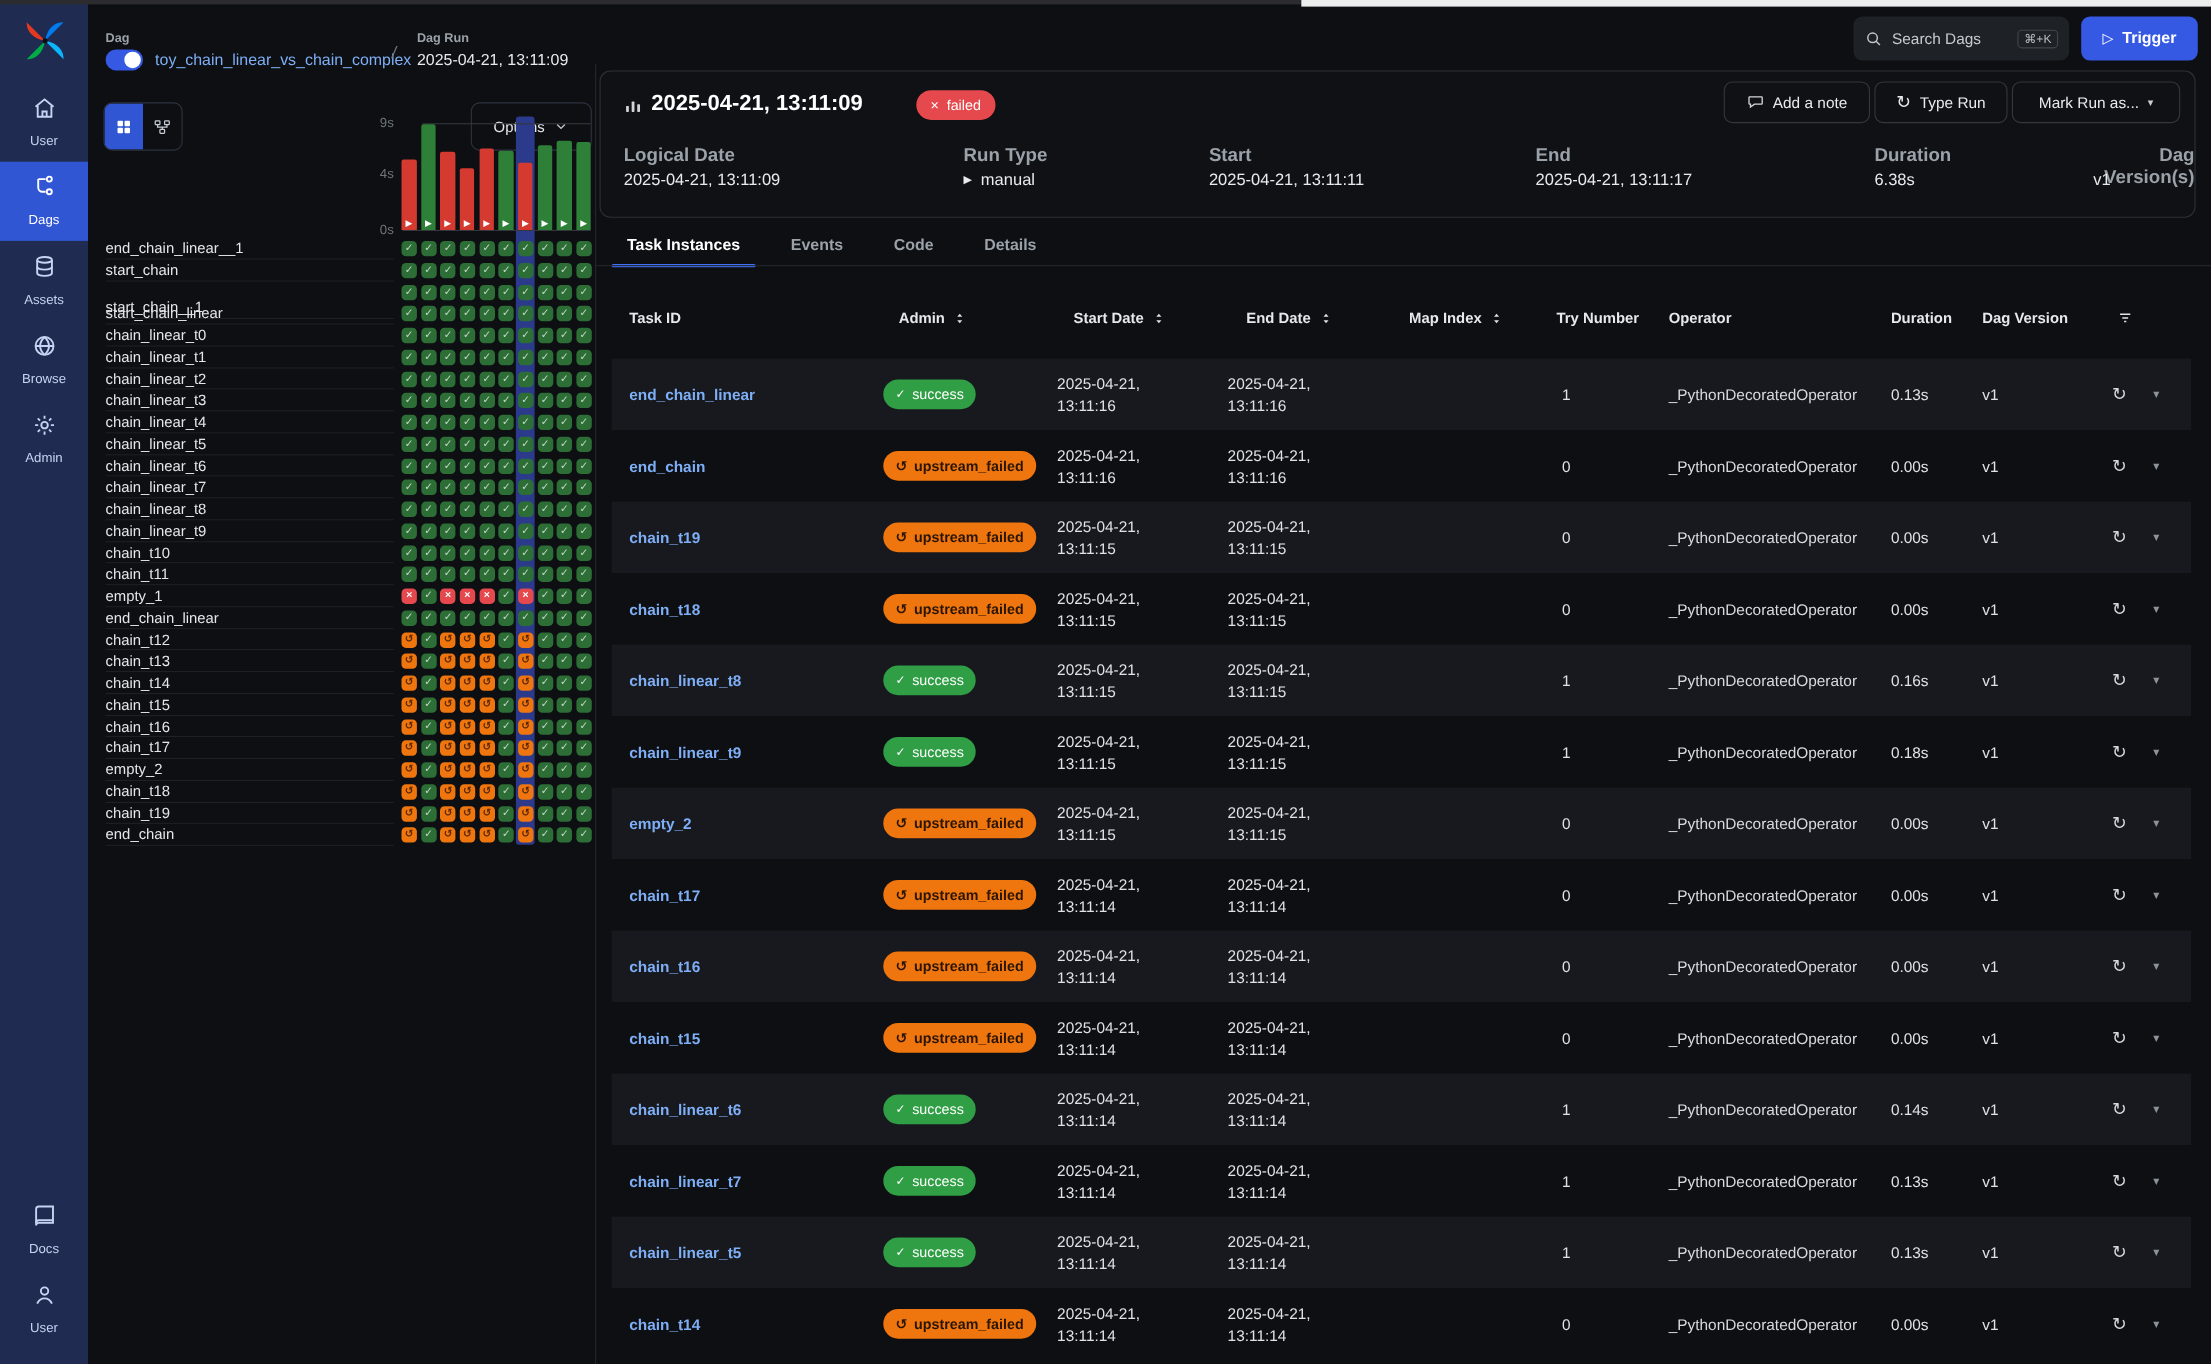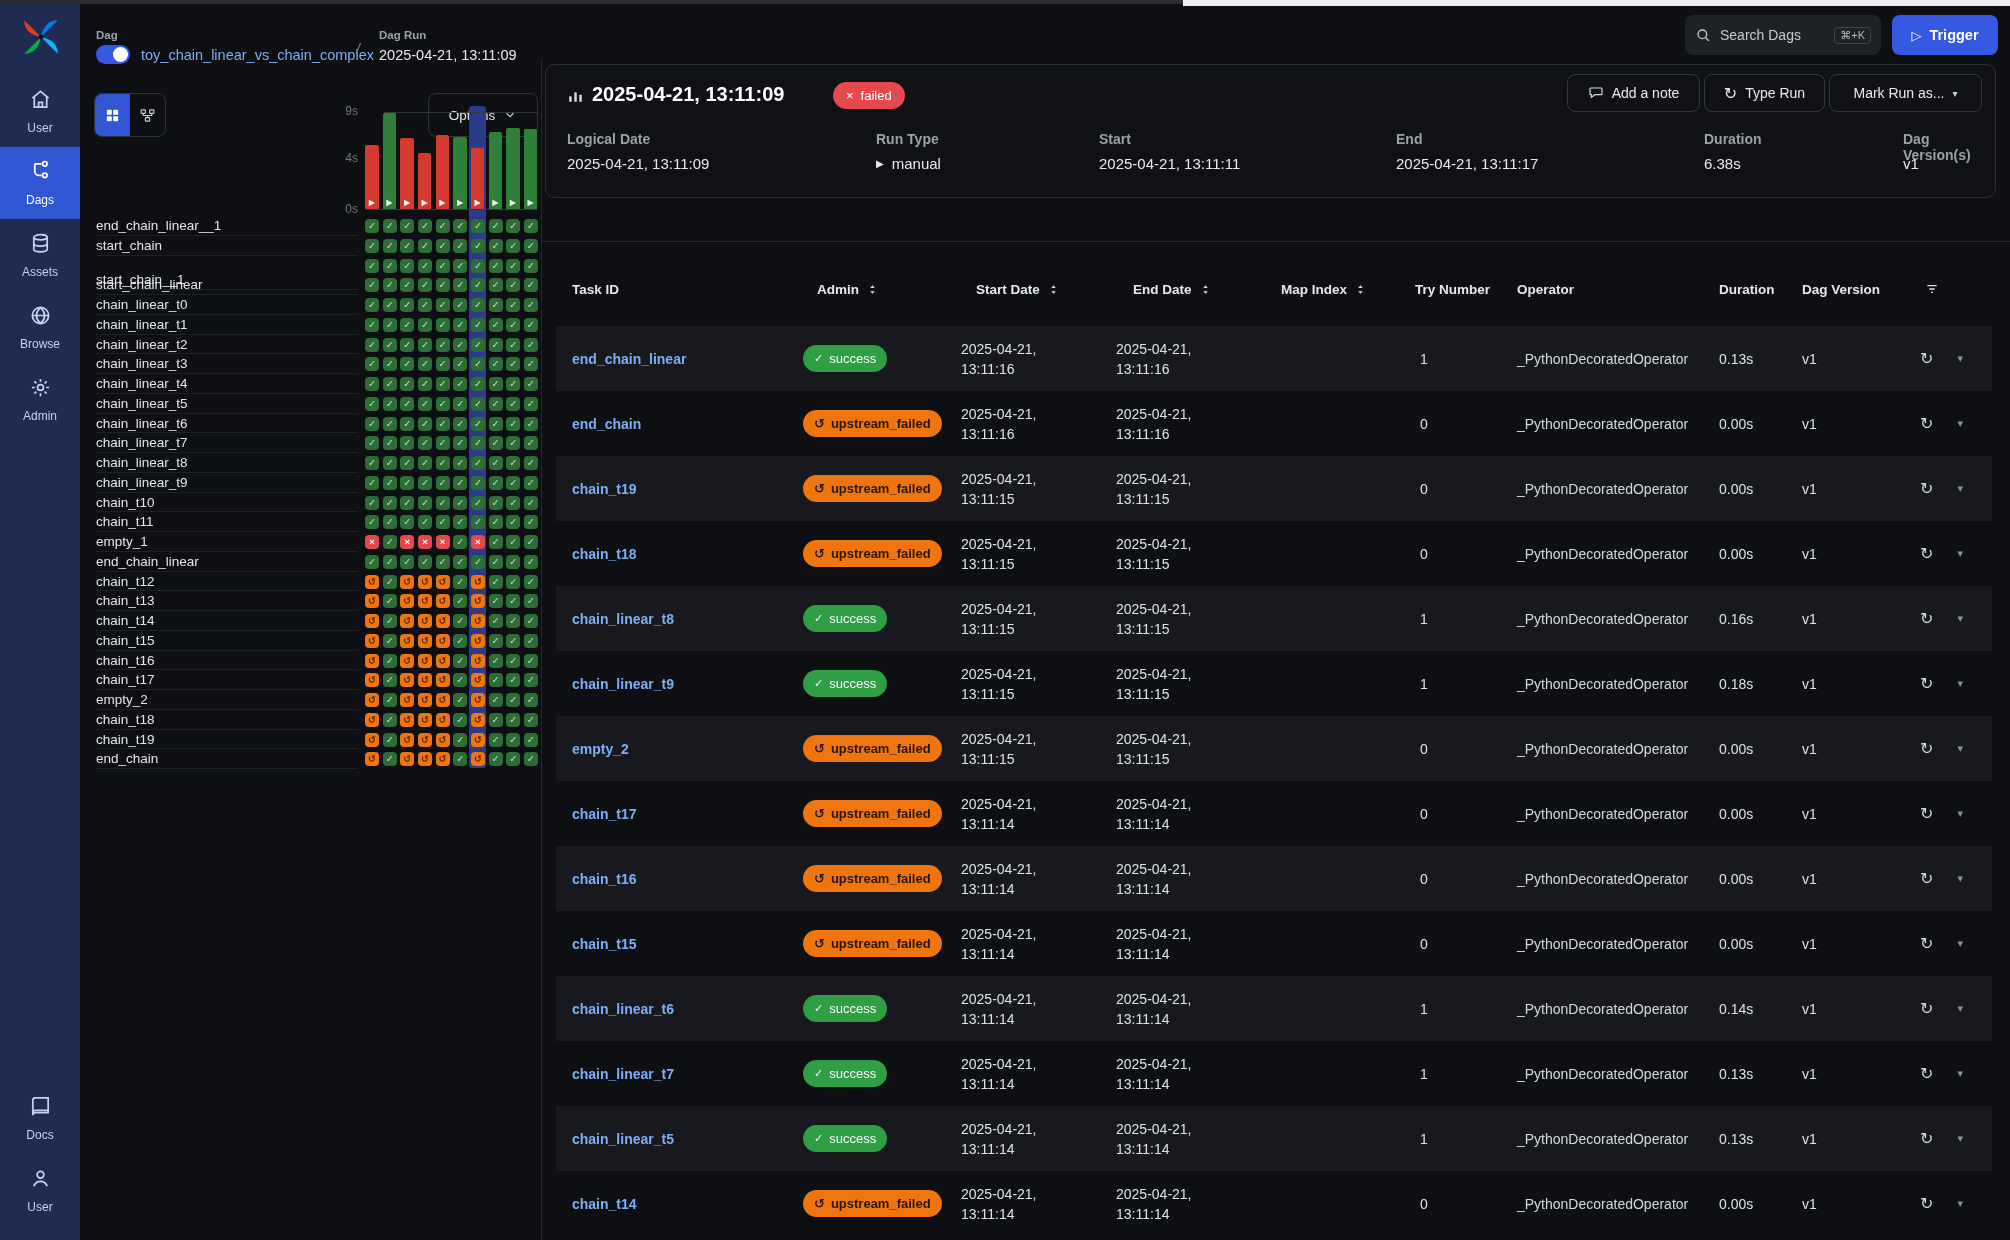--- a/index.html
+++ b/index.html
@@ -54,21 +54,21 @@
 
   #divider { left:541px; top:58px; width:1px; height:1182px; background:#24272c; }
 
   
   #run-card { left:545px; top:64px; width:1451px; height:134px; border:1px solid #2d3136; border-radius:10px; background:#0f1114; }
   #card-title { position:absolute; left:46px; top:18px; font-size:20px; font-weight:bold; color:#fff; }
   #title-chart-icon { position:absolute; left:20px; top:21px; width:19px; height:19px; color:#d0d4d9; }
   #failed-pill { position:absolute; left:287px; top:17px; height:27px; background:#e5484d; border-radius:999px; display:flex; align-items:center; gap:7px; padding:0 13px; font-size:13px; color:#fff; }
   .card-btn { position:absolute; top:9px; height:38px; border:1px solid #33383e; border-radius:8px; background:transparent; color:#e8eaed; font-size:14px; display:flex; align-items:center; justify-content:center; gap:8px; cursor:pointer; font-family:inherit; }
   .card-btn svg { width:16px; height:16px; color:#d4d8dc; }
-  .field-label { position:absolute; top:66px; font-size:14px; font-weight:bold; color:#9aa1a8; }
+  .field-label { position:absolute; top:66px; font-size:17px; font-weight:bold; color:#9aa1a8;text-align:right; }
   .field-value { position:absolute; top:90px; font-size:15px; color:#e8eaed; display:flex; align-items:center; gap:8px; }
   .mini-play { font-size:10px; color:#e8eaed; }
 
   
   #tabs { left:556px; top:204px; height:38px; display:flex; gap:18px; }
   #tabs-border { left:542px; top:241px; width:1468px; height:1px; background:#23262b; }
   .tab { position:relative; padding:0 14px; display:flex; align-items:center; font-size:14.5px; font-weight:600; color:#9aa1a8; cursor:pointer; }
   .tab.active { color:#fff; font-weight:bold; }
   .tab.active::after { content:""; position:absolute; left:0; right:0; bottom:-1px; height:3px; background:#3f6ef7; border-radius:2px; }
 
@@ -608,20 +608,26 @@
     <span class="field-label" style="left:553px;">Start</span>
     <span class="field-value" style="left:553px;">2025-04-21, 13:11:11</span>
     <span class="field-label" style="left:850px;">End</span>
     <span class="field-value" style="left:850px;">2025-04-21, 13:11:17</span>
     <span class="field-label" style="left:1158px;">Duration</span>
     <span class="field-value" style="left:1158px;">6.38s</span>
     <span class="field-label" style="left:1357px;">Dag Version(s)</span>
     <span class="field-value" style="left:1357px;">v1</span>
   </section>
 
+  <div id="tabs" class="abs">
+      <div class="tab active">Task Instances</div>
+      <div class="tab">Events</div>
+      <div class="tab">Code</div>
+      <div class="tab">Details</div>
+    </div>
   <div id="tabs-border" class="abs"></div>
 
   <div id="t-head" class="abs t-grid">
     <div class="th" style="padding-left:16px;">
         <span>Task ID</span>
       </div>
     <div class="th sortable" style="padding-left:27px;">
         <span>Admin</span>
         <span style="display: inline-flex;">
           <svg viewBox="0 0 24 24" fill="currentColor">

